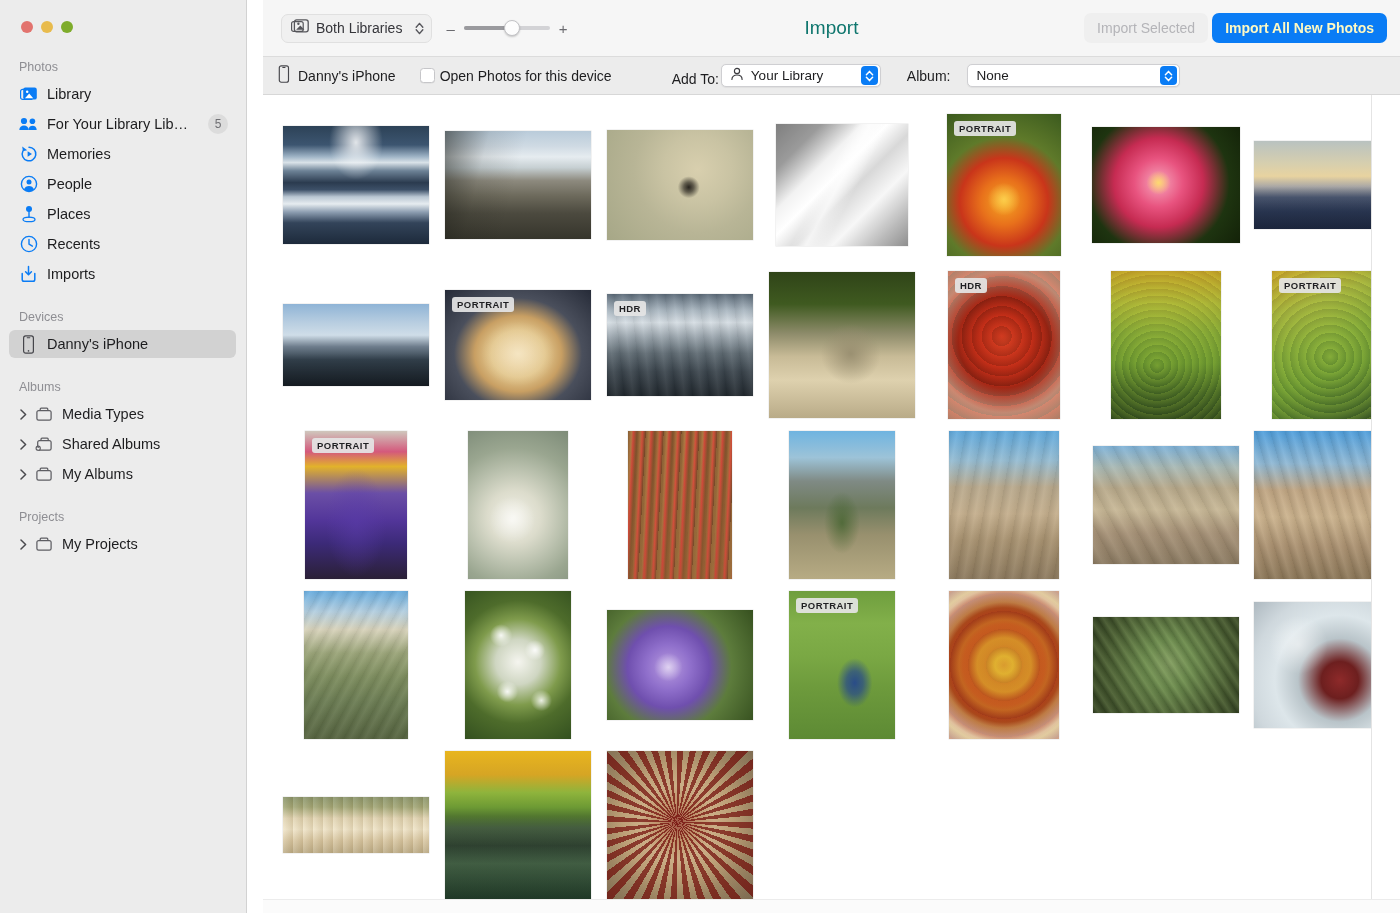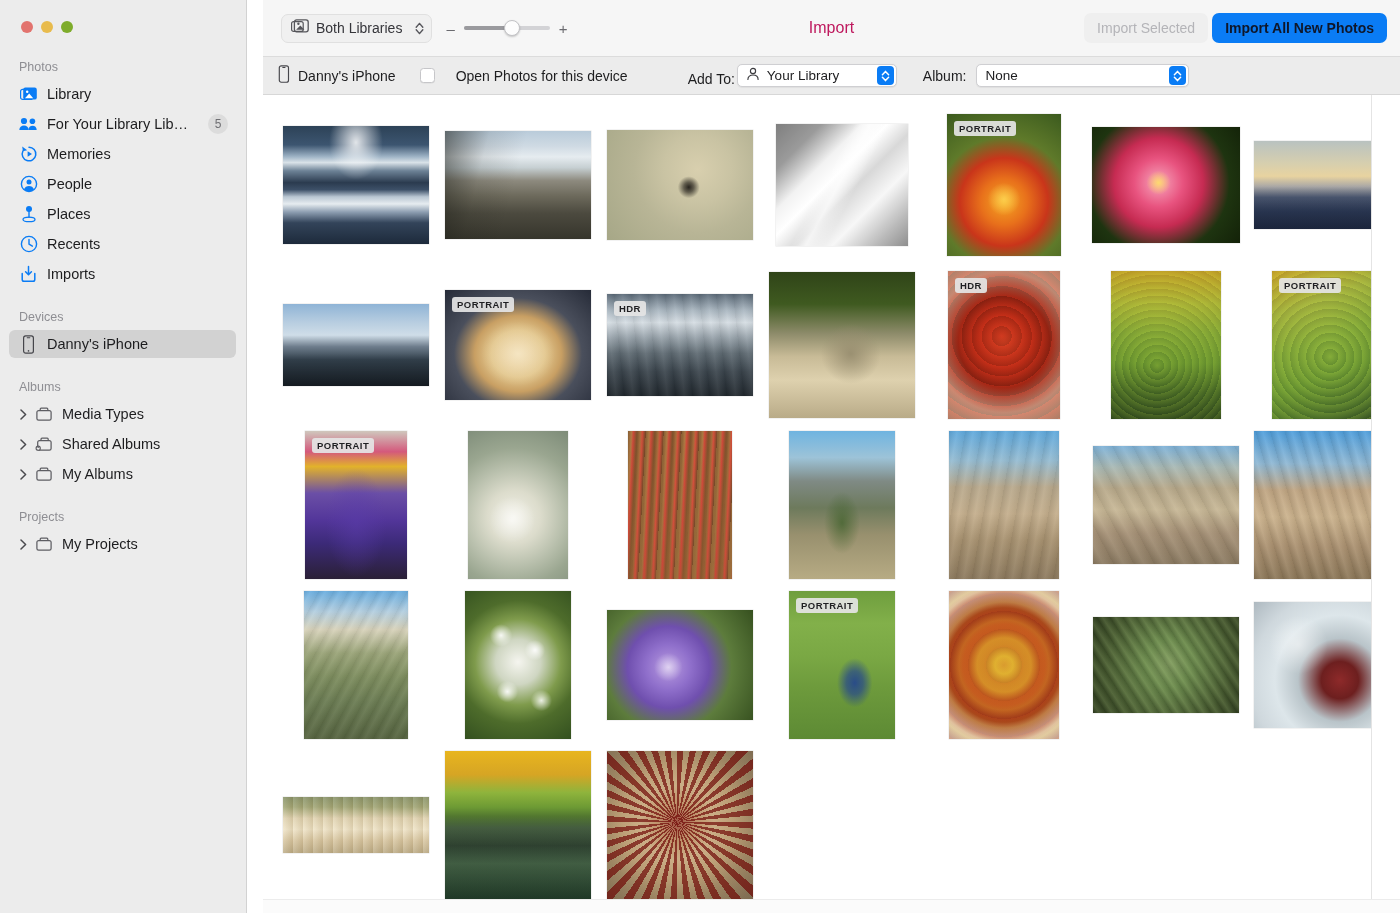--- a/index.html
+++ b/index.html
@@ -144,35 +144,35 @@
     transform: translate(-50%, -50%);
     width: 16px; height: 16px; border-radius: 50%;
     background: #fdfdfd;
     border: 1px solid #c3c3c6;
     box-shadow: 0 1px 2px rgba(0,0,0,0.2);
   }
   #toolbar-title {
     position: absolute;
     left: 0; right: 0;
     text-align: center;
-    font-size: 16px;
-    color: #be185d;
+    font-size: 19px;
+    color: #0f766e;
     pointer-events: none;
   }
   .tb-right { margin-left: auto; display: flex; align-items: center; gap: 4px; z-index: 2; }
   .btn {
     height: 30px;
     border-radius: 7px;
     font-size: 14px;
     display: flex; align-items: center;
     padding: 0 13px;
     white-space: nowrap;
   }
   .btn.disabled { background: #efefef; color: #b4b4b8; }
-  .btn.primary  { background: #0a7cf5; color: #0f172a; font-weight: 600; }
+  .btn.primary  { background: #0a7cf5; color: #fef9c3; font-weight: 600; }
 
   
   #subbar {
     height: 38px;
     flex: 0 0 38px;
     background: #ececec;
     border-bottom: 1px solid #d7d7d7;
     display: flex;
     align-items: center;
     padding: 0 14px 0 12px;
@@ -181,21 +181,21 @@
     gap: 0;
   }
   .sub-device { display: flex; align-items: center; gap: 8px; margin-left: 3px; }
   .checkbox {
     width: 15px; height: 15px;
     background: #ffffff;
     border: 1px solid #c6c6c9;
     border-radius: 3.5px;
     box-shadow: 0 0.5px 0.5px rgba(0,0,0,0.07);
   }
-  .sub-check { display: flex; align-items: center; gap: 21px; margin-left: 24px; }
+  .sub-check { display: flex; align-items: center; gap: 5px; margin-left: 24px; }
   .sub-addto { display: flex; align-items: flex-end; gap: 2px; margin-left: 60px; }
   .select-box {
     display: flex; align-items: center;
     height: 23px;
     background: #ffffff;
     border: 1px solid #cfcfd2;
     border-radius: 5px;
     padding: 0 2px 0 8px;
     gap: 7px;
     font-size: 13.5px;
@@ -206,21 +206,21 @@
   .blue-stepper {
     width: 17px; height: 19px;
     background: #0a7cf5;
     border-radius: 4px;
     display: flex; flex-direction: column;
     align-items: center; justify-content: center;
     gap: 2px;
     margin-left: auto;
     flex: 0 0 17px;
   }
-  .sub-album { display: flex; align-items: center; gap: 10px; margin-left: 26px; }
+  .sub-album { display: flex; align-items: center; gap: 17px; margin-left: 26px; }
   #album-select { width: 213px; }
   #library-select { width: 160px; }
 
   
   #grid-wrap {
     flex: 1 1 auto;
     position: relative;
     background: #ffffff;
     overflow: hidden;
   }

